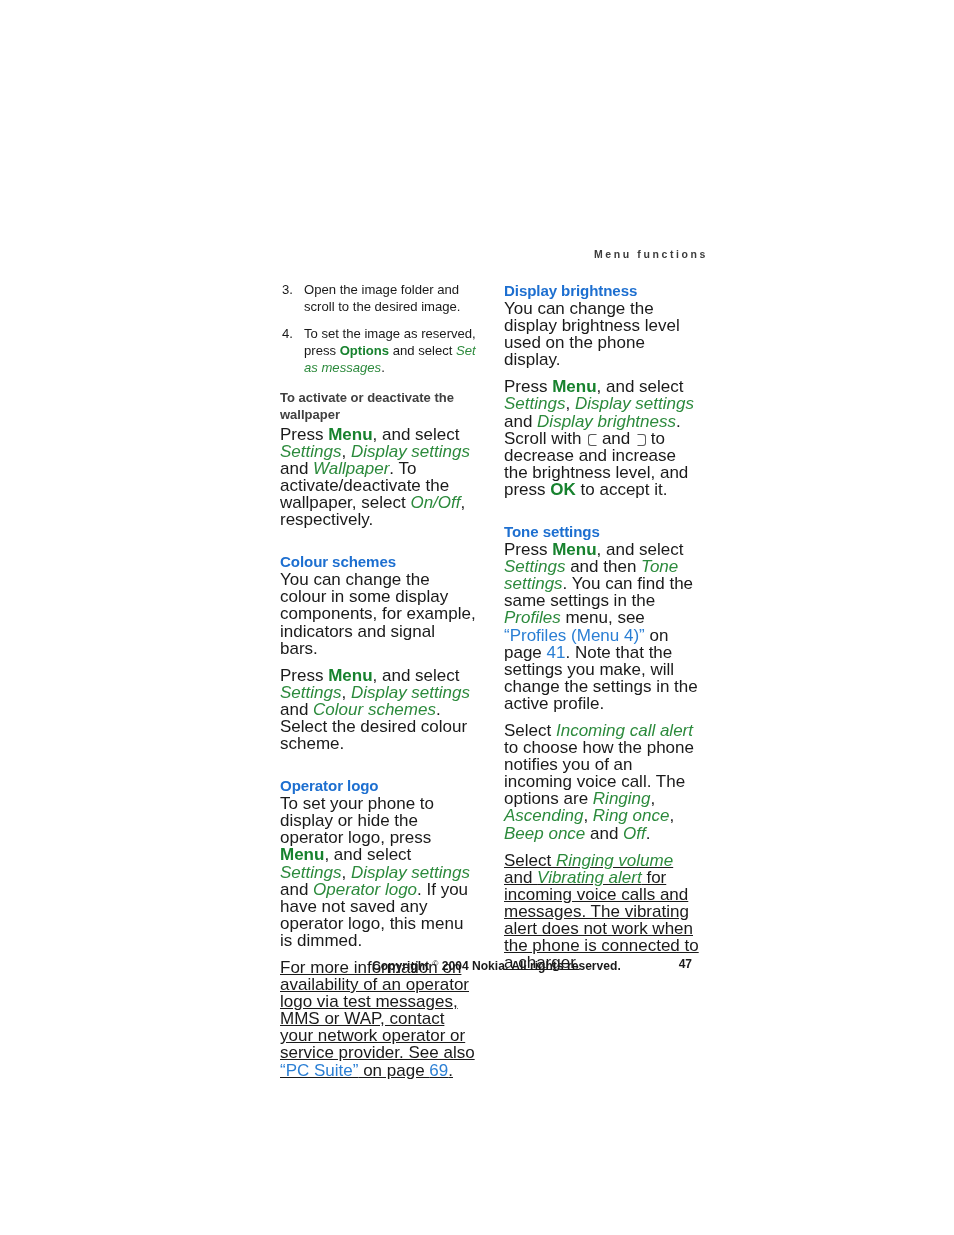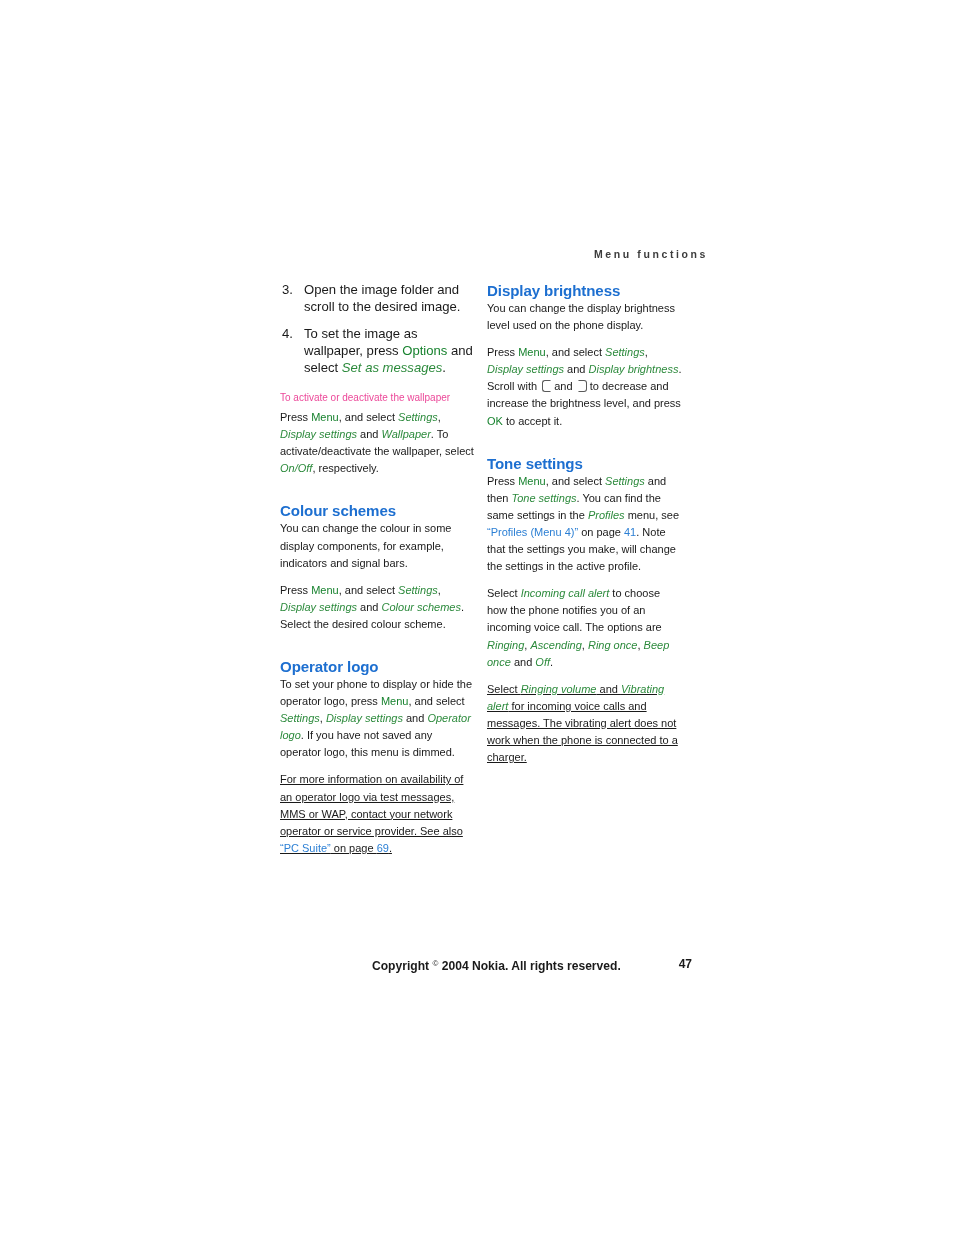--- a/index.html
+++ b/index.html
@@ -43,49 +43,49 @@
     left: 266px;
     width: 428px;
     height: 650px;
   }
   .col {
     position: absolute;
     top: 0;
     width: 196px;
   }
   .col-left  { left: 0; }
-  .col-right { left: 207px; }
+  .col-right { left: 224px; }
 
   
   p {
     margin: 0 0 10px 0;
-    font-size: 11px;
+    font-size: 17px;
     line-height: 17.1px;
     color: #1a1a1a;
   }
   p:last-child { margin-bottom: 0; text-decoration: underline; }
 
   h2.section-head {
     margin: 0 0 0 0;
     padding-top: 14px;
     font-size: 15.1px;
     line-height: 19px;
     font-weight: bold;
     color: #1d6fd0;
     letter-spacing: -0.1px;
   }
   h2.section-head.first { padding-top: 0; }
 
   h3.sub-head {
     margin: 0 0 2px 0;
     padding-top: 4px;
-    font-size: 10px;
+    font-size: 13px;
     line-height: 16.6px;
-    font-weight: normal;
-    color: #ec4899;
+    font-weight: bold;
+    color: #404040;
   }
 
   
   ol.steps {
     margin: 0 0 4px 0;
     padding: 0;
     list-style: none;
   }
   ol.steps li {
     position: relative;
@@ -97,21 +97,21 @@
   ol.steps li .num {
     position: absolute;
     left: 2px;
     top: 0;
     width: 18px;
     text-align: left;
     font-size: 13.1px;
   }
 
   
-  .b-green  { font-weight: normal; color: #17822e; }
+  .b-green  { font-weight: bold; color: #17822e; }
   .i-green  { font-style: italic; color: #2c8a3c; }
   .link     { color: #2b7fd4; }
 
   
   .key {
     display: inline-block;
     width: 9px;
     height: 12px;
     vertical-align: -2px;
     position: relative;
@@ -173,21 +173,21 @@
 
     <div class="col col-left">
 
       <ol class="steps">
         <li>
           <span class="num">3.</span>
           <span>Open the image folder and scroll to the desired image.</span>
         </li>
         <li>
           <span class="num">4.</span>
-          <span><span>To set the image as wallpaper, press </span><span class="b-green">Options</span><span> and select </span><span class="i-green">Set as messages</span><span>.</span></span>
+          <span><span>To set the image as reserved, press </span><span class="b-green">Options</span><span> and select </span><span class="i-green">Set as messages</span><span>.</span></span>
         </li>
       </ol>
 
       <h3 class="sub-head">To activate or deactivate the wallpaper</h3>
 
       <p><span>Press </span><span class="b-green">Menu</span><span>, and select </span><span class="i-green">Settings</span><span>, </span><span class="i-green">Display settings</span><span> and </span><span class="i-green">Wallpaper</span><span>. To activate/deactivate the wallpaper, select </span><span class="i-green">On</span><span class="i-green">/</span><span class="i-green">Off</span><span>, respectively.</span></p>
 
       <h2 class="section-head">Colour schemes</h2>
       <p>You can change the colour in some display components, for example, indicators and signal bars.</p>
       <p><span>Press </span><span class="b-green">Menu</span><span>, and select </span><span class="i-green">Settings</span><span>, </span><span class="i-green">Display settings</span><span> and </span><span class="i-green">Colour schemes</span><span>. Select the desired colour scheme.</span></p>

